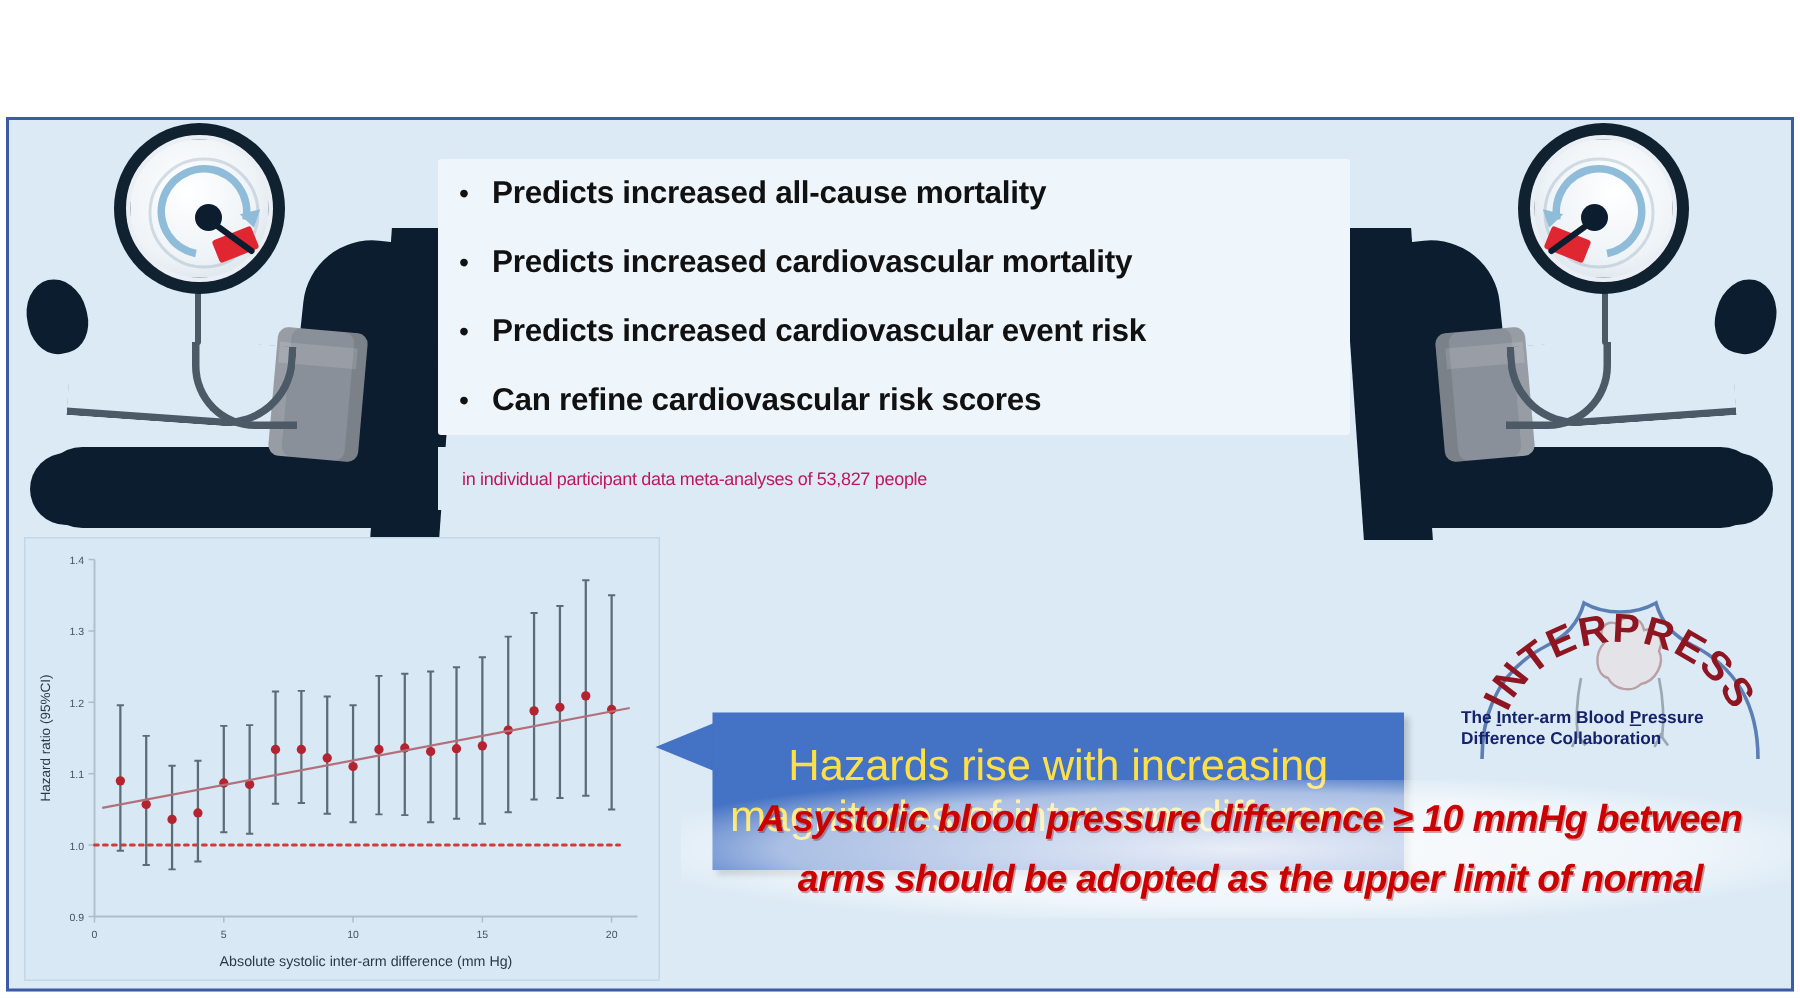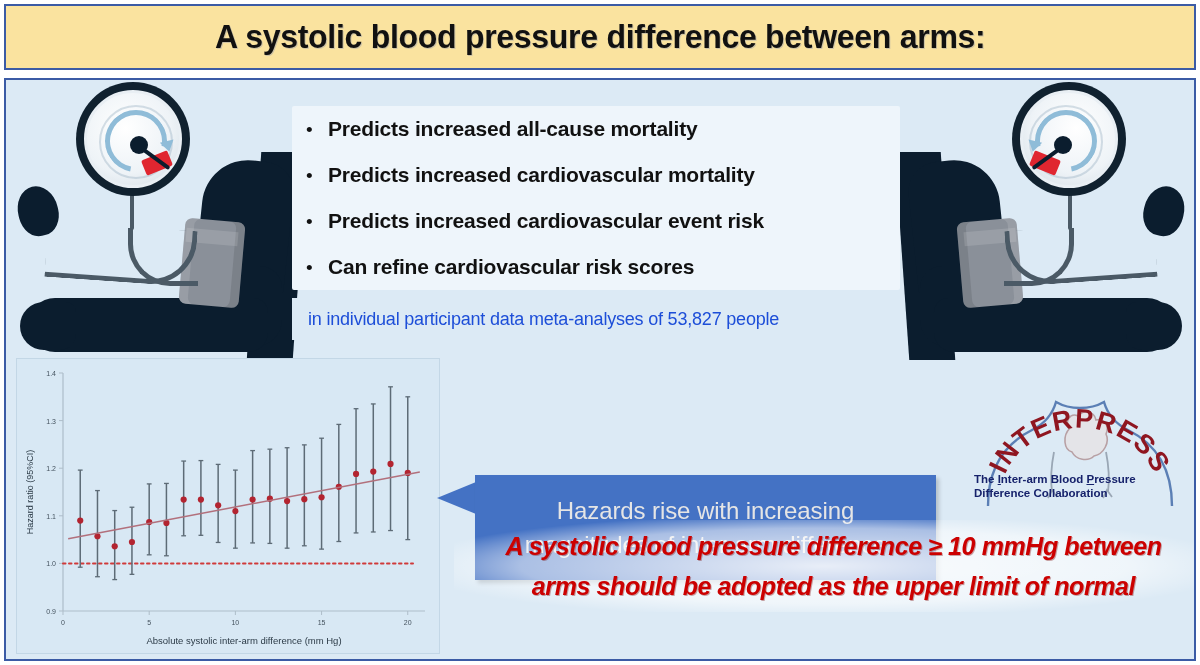--- a/index.html
+++ b/index.html
@@ -227,22 +227,22 @@
   }
   .subtitle-line {
     position: absolute;
     left: 286px; top: 218px;
     width: 608px; height: 42px;
     background: #dceaf5;
     display: flex; align-items: center;
     padding-left: 16px;
   }
   .subtitle-text {
-    font-size: 18px;
-    color: #1d4ed8;
+    font-size: 12px;
+    color: #be185d;
     letter-spacing: -0.2px;
     white-space: nowrap;
   }
 
   
   .chart-panel {
     position: absolute;
     left: 10px; top: 278px;
     width: 424px; height: 296px;
     background: #d8e8f4;
@@ -262,22 +262,22 @@
   }
   .callout-tail {
     position: absolute;
     left: 431px; top: 402px;
     width: 0; height: 0;
     border-top: 16px solid transparent;
     border-bottom: 16px solid transparent;
     border-right: 39px solid #4472c4;
   }
   .callout-line {
-    font-size: 24px;
-    color: #e5e5e5;
+    font-size: 29px;
+    color: #fde047;
     line-height: 34px;
     white-space: nowrap;
     letter-spacing: -0.1px;
   }
 
   
   .logo {
     position: absolute;
     left: 968px; top: 300px;
     width: 212px; height: 126px;
@@ -313,23 +313,20 @@
     letter-spacing: -0.4px;
     text-shadow: 1px 1px 0 rgba(120,0,0,0.35);
     margin-left: 19px;
   }
 </style>
 </head>
 <body>
 
 <div id="poster">
 
-  <div class="title-banner">
-    <div class="title-text">A systolic blood pressure difference between arms:</div>
-  </div>
 
   <div class="main-panel">
 
     <div class="bp-fig bp-left">
       <div class="torso"></div>
       <div class="upperarm"></div>
       <div class="elbow"></div>
       <div class="forearm"></div>
       <div class="hand"></div>
       <div class="cuff"></div>

